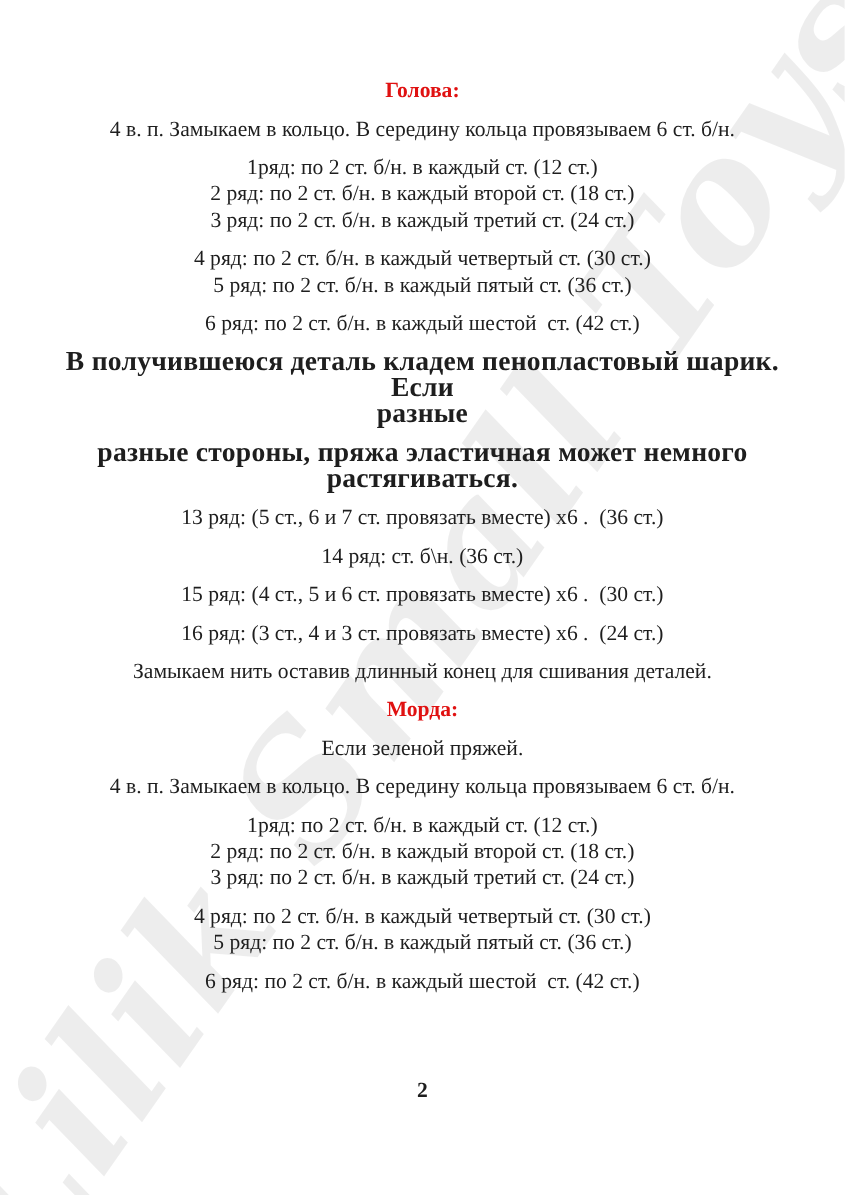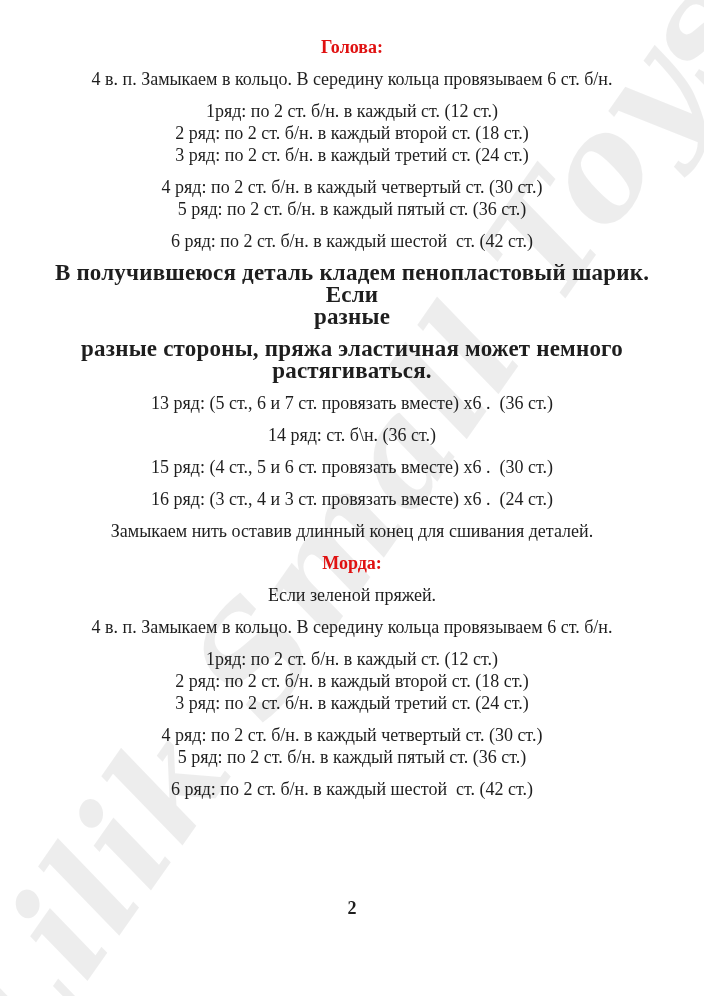--- a/index.html
+++ b/index.html
@@ -27,21 +27,21 @@
     font-size: 140px;
     letter-spacing: 2px;
     color: rgba(0, 0, 0, 0.07);
     white-space: nowrap;
     pointer-events: none;
     z-index: 0;
   }
   .content {
     position: relative;
     z-index: 1;
-    padding: 36px 40px 0 40px;
+    padding: 64px 40px 0 40px;
     text-align: center;
     font-size: 18px;
     line-height: 22px;
   }
   .block { margin: 0 0 10px 0; }
   .line { white-space: pre-wrap; }
   .heading .line {
     color: var(--accent, #e01111);
     font-weight: 700;
   }

